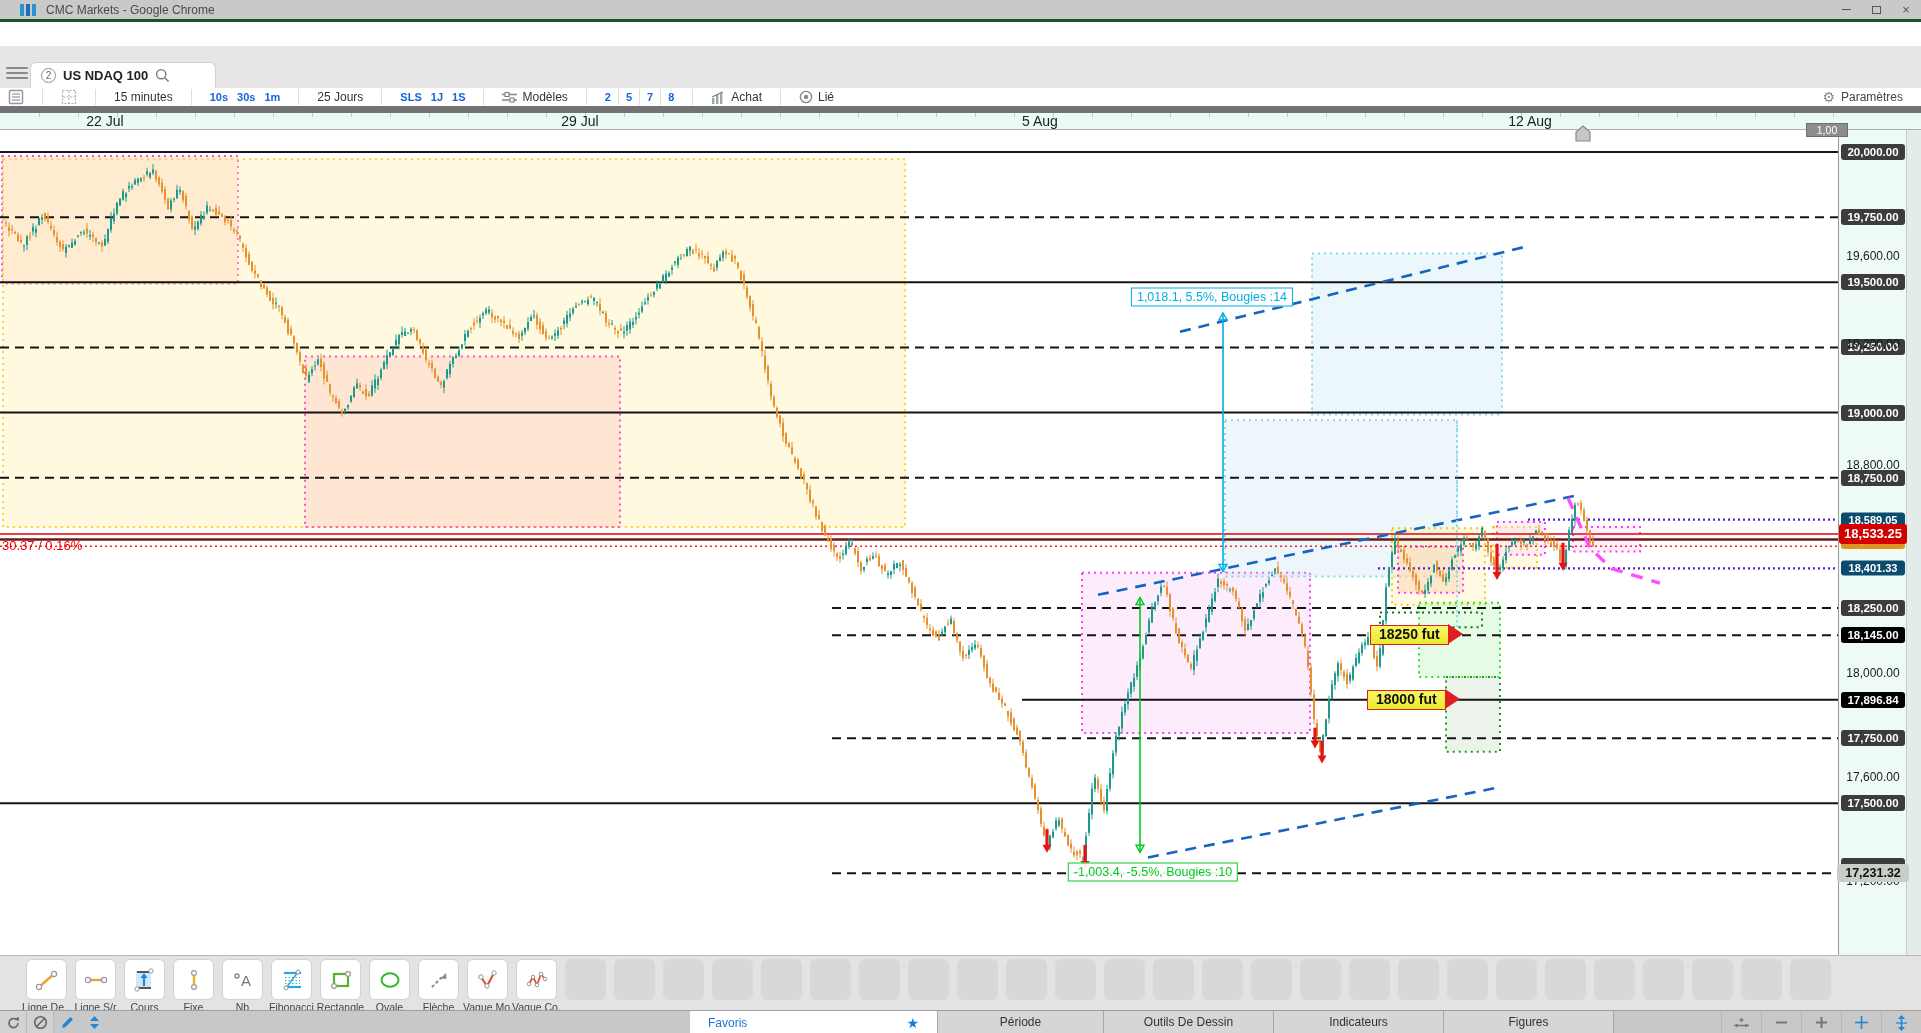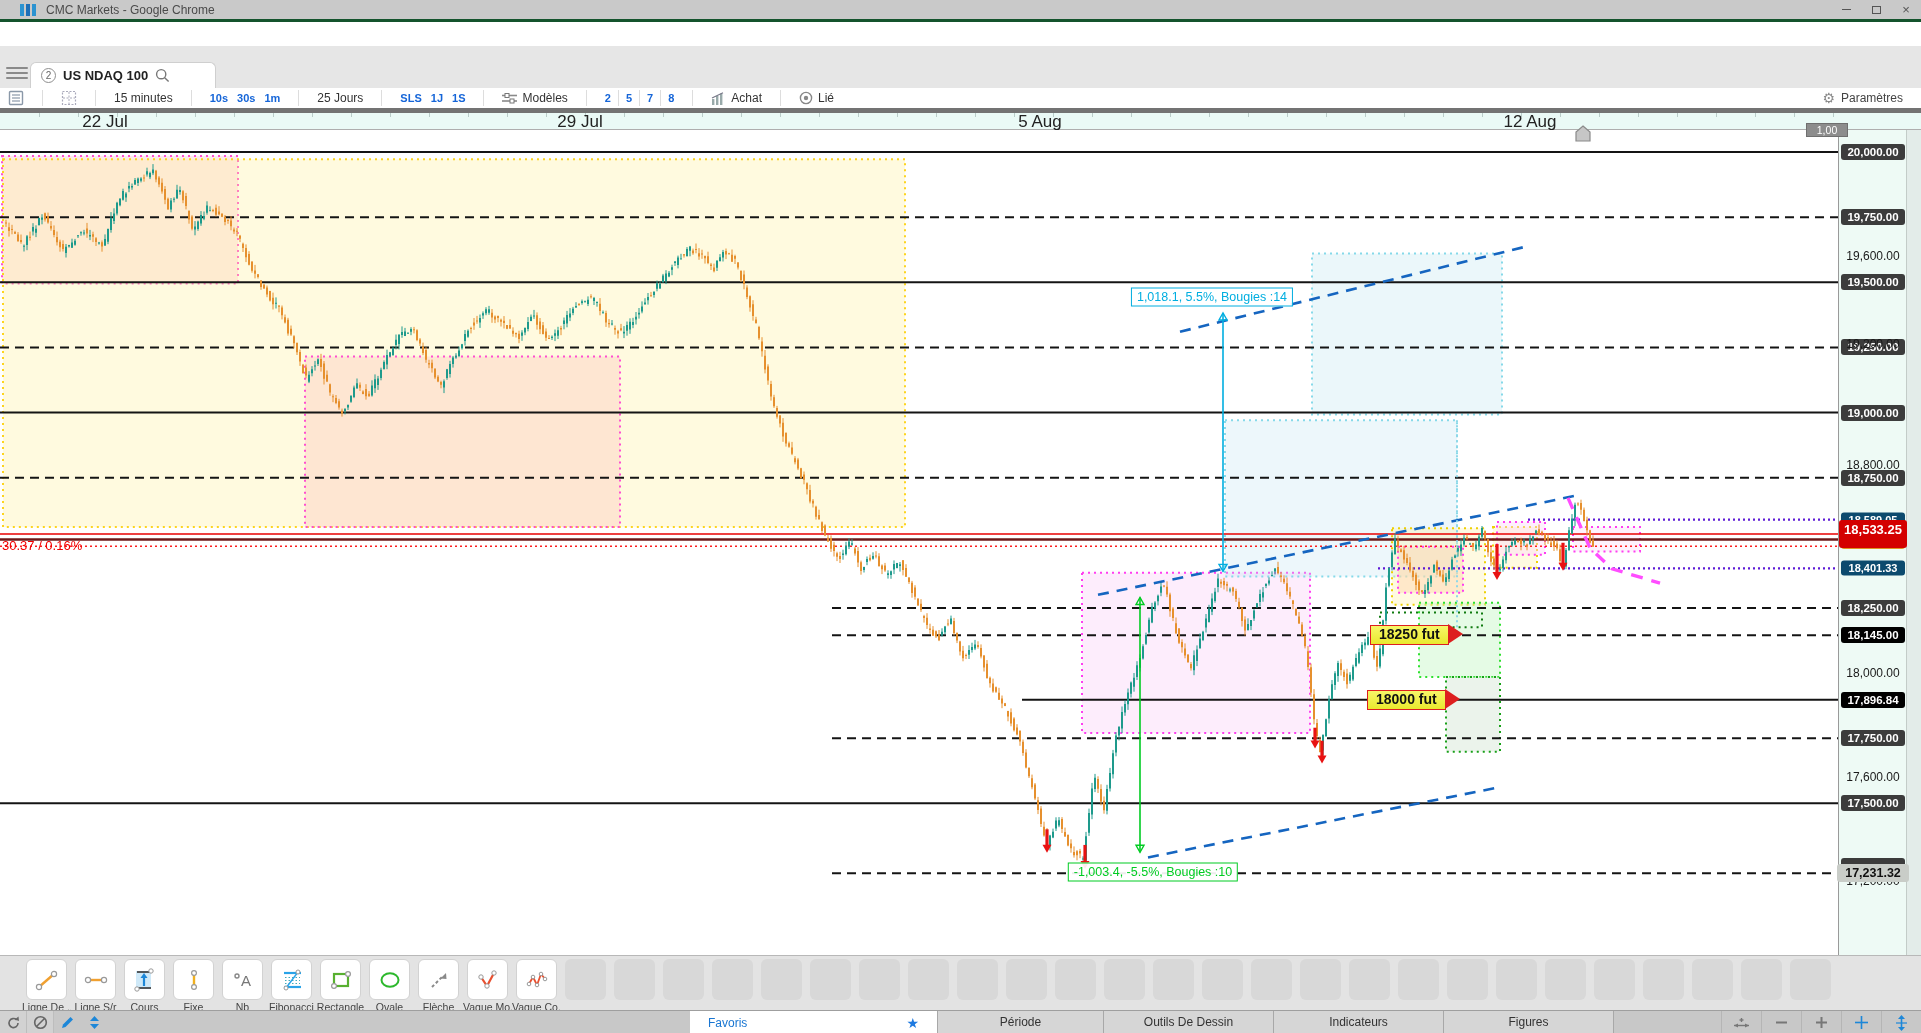--- a/index.html
+++ b/index.html
@@ -27,40 +27,40 @@
 .instab{position:absolute;left:30px;top:16px;width:186px;height:26px;background:#fff;border:1px solid #cfcfcf;border-bottom:none;border-radius:6px 6px 0 0;display:flex;align-items:center;gap:7px;padding:0 10px;cursor:pointer}
 .numcircle{width:15px;height:15px;border:1.4px solid #8f8f8f;border-radius:50%;color:#666;font-size:10px;display:flex;align-items:center;justify-content:center;flex:0 0 auto}
 .instname{font-weight:bold;color:#222;font-size:13px;white-space:nowrap}
 .qchange{position:absolute;right:190px;top:53px;text-align:right;color:#222;font-size:12.5px;line-height:15px}
 .qchange .tri{color:#188a42;font-size:10px}
 .pricebox{position:absolute;top:50px;width:90px;height:38px;color:#fff;font-weight:bold;font-size:15px;display:flex;align-items:center;justify-content:center;cursor:pointer}
 .sellbox{left:1737px;background:linear-gradient(#d29429,#bd7f14)}
 .buybox{left:1830px;background:linear-gradient(#35bdca,#1fa3b2)}
 .spreadbadge{position:absolute;left:1806px;top:77px;width:42px;height:14px;background:#8d8d8d;border:1px solid #6f6f6f;color:#fff;font-size:10.5px;display:flex;align-items:center;justify-content:center;z-index:5}
 
-.ctoolbar{position:absolute;left:0;top:88px;width:100%;height:25px;background:#fff;border-bottom:5px solid #737373;display:flex;align-items:center;gap:18px;padding:0 8px;font-size:12px;color:#333}
+.ctoolbar{position:absolute;left:0;top:88px;width:100%;height:25px;background:#fff;border-bottom:7px solid #737373;display:flex;align-items:center;gap:18px;padding:0 8px;font-size:12px;color:#333}
 .ctoolbar .sep{width:1px;height:16px;background:#ddd}
 .blue{color:#1565d8;font-weight:bold;font-size:11px;cursor:pointer}
 .tbitem{display:flex;align-items:center;gap:5px;cursor:pointer}
 .params{margin-left:auto;display:flex;align-items:center;gap:6px;color:#444;cursor:pointer;padding-right:10px}
 .gear{color:#8a8a8a;font-size:14px}
 
 #chartArea{position:absolute;left:0;top:113px;width:1921px;height:842px;background:#fff}
 .datestrip{position:absolute;left:0;top:0;width:1921px;height:17px;background:#eafaf6;border-bottom:1px solid #aeaeae}
-.datetick{position:absolute;top:0;height:29px;line-height:17px;color:#222;font-size:17px;transform:translateX(-50%)}
+.datetick{position:absolute;top:0;height:29px;line-height:17px;color:#222;font-size:14px;transform:translateX(-50%)}
 .minortick{position:absolute;top:0;width:1px;height:4px;background:#b9cdc9}
 #plot{position:absolute;left:0;top:0;width:1838px;height:842px;z-index:1}
 .priceaxis{position:absolute;left:1838px;top:17px;width:68px;height:825px;background:#eefaf5;border-left:1px solid #9a9a9a;z-index:2}
 .scrollstrip{position:absolute;left:1906px;top:17px;width:15px;height:825px;background:#e3ece9;border-left:1px solid #c3ccc8}
 .axlab{position:absolute;left:2px;width:64px;height:16px;line-height:16px;text-align:center;font-size:11.5px;font-weight:bold;color:#fff;border-radius:3px;transform:translateY(-50%);z-index:2}
 .axlab.plain{background:none;color:#1a1a1a;font-weight:normal;font-size:12px}
 .axlab.dark{background:#3c3c3c}
 .axlab.black{background:#000}
 .axlab.purple{background:#0c4a6e;font-size:11px;height:15px;line-height:15px}
-.axlab.red{background:#d40000;font-size:13px;height:28px;line-height:20px;left:0;width:68px;z-index:4}
+.axlab.red{background:#d40000;font-size:13px;height:20px;line-height:20px;left:0;width:68px;z-index:4}
 .axlab.orange-sliver{background:#dd9422;height:18px;z-index:3}
 .axlab.grey{background:#c9cdc8;color:#111;font-size:12.5px;height:18px;line-height:18px;left:-2px;width:72px;z-index:3}
 .axlab.dark-sliver{background:#3c3c3c;height:14px;z-index:2}
 .mlabel{position:absolute;background:rgba(255,255,255,.92);padding:0 5px;height:19px;line-height:17px;font-size:12.5px;border:1px solid;white-space:nowrap;z-index:3;transform:translate(-50%,-50%)}
 .futlbl{position:absolute;height:20px;line-height:17px;background:linear-gradient(#f7f768,#e9e92e);border:1.5px solid #dd1f1f;color:#111;font-weight:bold;font-size:14px;padding:0 8px;z-index:3}
 .futlbl::after{content:"";position:absolute;right:-15px;top:-2px;border-left:15px solid #dd1f1f;border-top:10.5px solid transparent;border-bottom:10.5px solid transparent}
 .openlbl{position:absolute;left:2px;color:#f20000;font-size:13px;z-index:3;white-space:nowrap}
 .penticon{position:absolute;z-index:3}
 
 .toolspanel{position:absolute;left:0;top:955px;width:100%;height:55px;background:#e3e3e3;border-top:1px solid #b8b8b8;display:flex;align-items:flex-start;padding:3px 0 0 22px}

